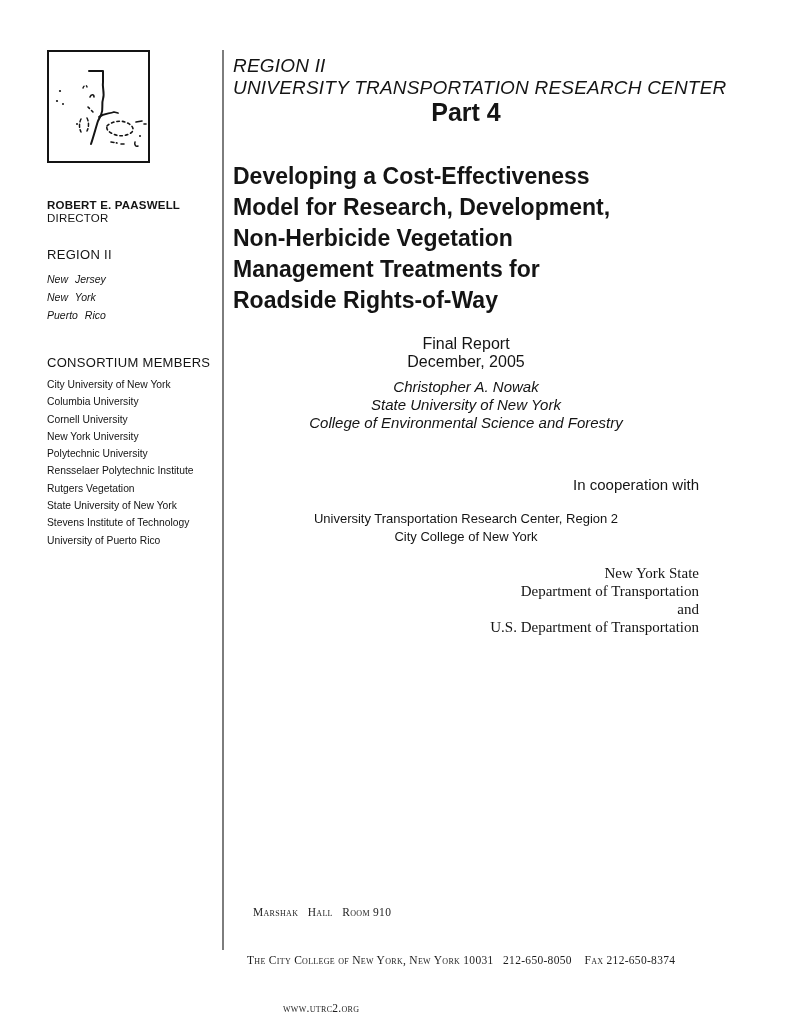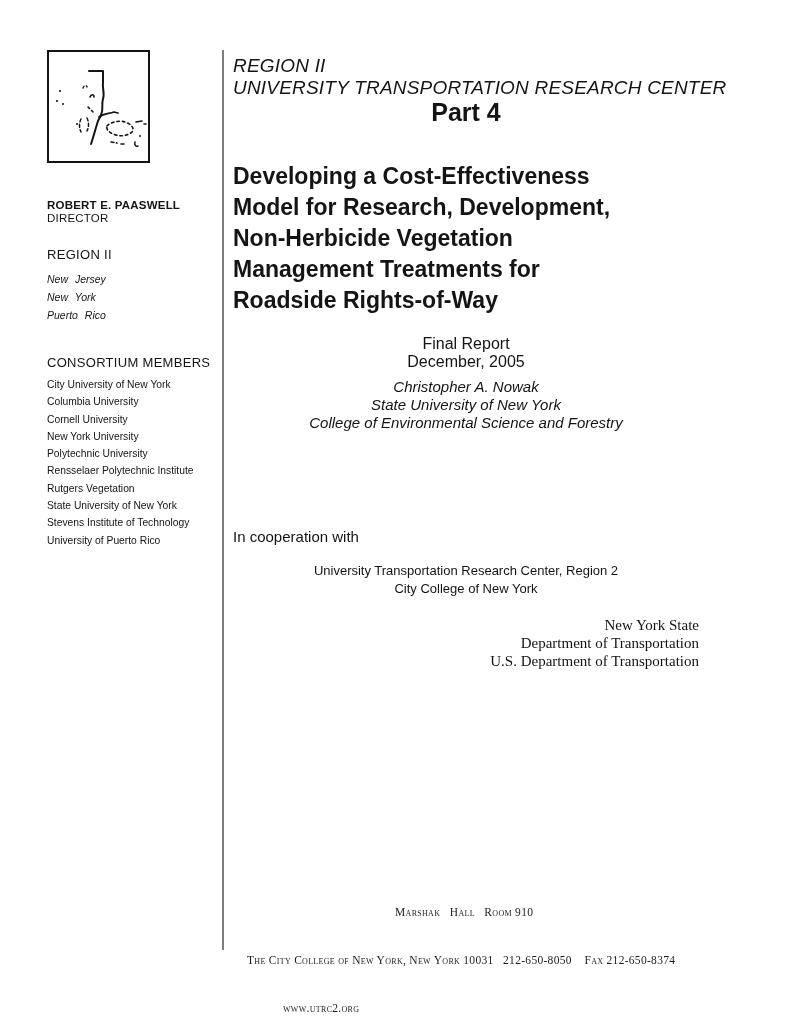--- a/index.html
+++ b/index.html
@@ -72,38 +72,38 @@
   .report-title {
     margin-top: 36px;
     font-size: 23px;
     line-height: 31px;
     font-weight: bold;
     text-align: left;
   }
   .report-meta { margin-top: 19px; font-size: 16px; line-height: 18px; text-align: center; }
   .by-label { margin-top: 7px; font-size: 15px; line-height: 18px; text-align: center; }
   .author-block { margin-top: 7px; font-size: 15px; line-height: 18px; text-align: center; font-style: italic; }
-  .coop-label { margin-top: 96px; font-size: 15px; line-height: 18px; text-align: left; }
+  .coop-label { margin-top: 44px; font-size: 15px; line-height: 18px; text-align: right; }
   .coop-group-1 { margin-top: 16px; font-size: 13px; line-height: 18px; text-align: center; }
   .coop-group-2 { margin-top: 18px; font-size: 15px; line-height: 18px; text-align: right; font-family: Liberation Serif, serif; }
 
   
   .footer {
     position: absolute;
     left: 247px;
     top: 872px;
     font-family: "Liberation Serif", serif;
     font-variant: small-caps;
     font-size: 11.5px;
     line-height: 16px;
     color: #1d1d1d;
     white-space: pre;
     letter-spacing: 0.3px;
   }
-  .footer-line-1 { padding-left: 6px; text-align: center; }
+  .footer-line-1 { padding-left: 6px; }
   .footer-line-3 { padding-left: 8px; margin-left: 28px; }
 </style>
 </head>
 <body>
 
 <div class="page">
 
   <aside class="sidebar">
     <div class="logo-box">
       <svg viewBox="0 0 99 109" fill="none" stroke="#141414" stroke-width="2" stroke-linecap="round" stroke-linejoin="round">
@@ -195,20 +195,21 @@
     <div class="coop-label">In cooperation with</div>
 
     <div class="coop-group-1">
       <div>University Transportation Research Center, Region 2</div>
       <div>City College of New York</div>
     </div>
 
     <div class="coop-group-2">
       <div>New York State</div>
       <div>Department of Transportation</div>
+      <div>and</div>
       <div>U.S. Department of Transportation</div>
     </div>
   </main>
 
   <footer class="footer">
     <div class="footer-line-1">Marshak   Hall   Room 910</div>
     <div class="footer-line-2">The City College of New York, New York 10031   212-650-8050    Fax 212-650-8374</div>
     <div class="footer-line-3">www.utrc2.org</div>
   </footer>
 

